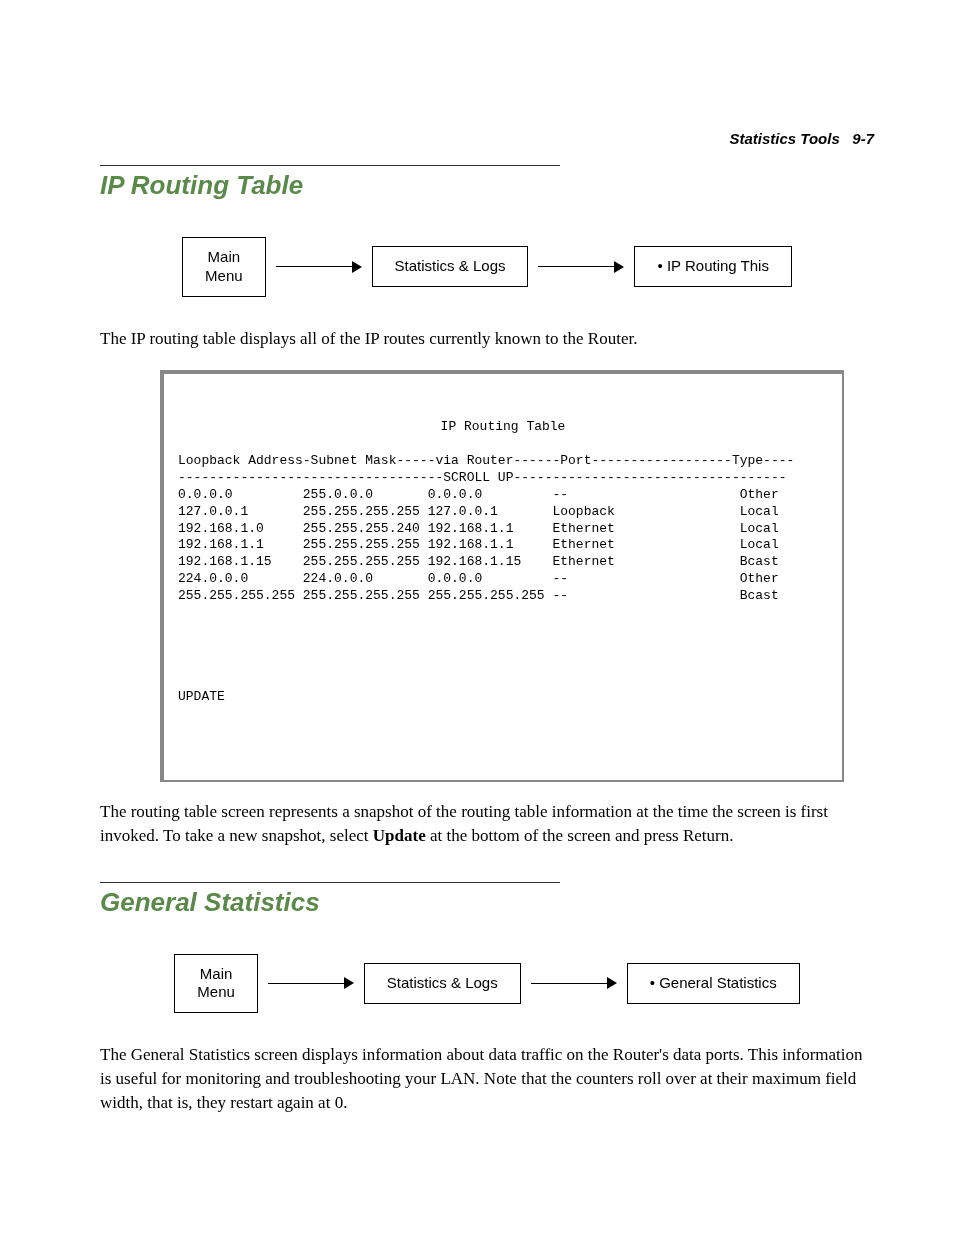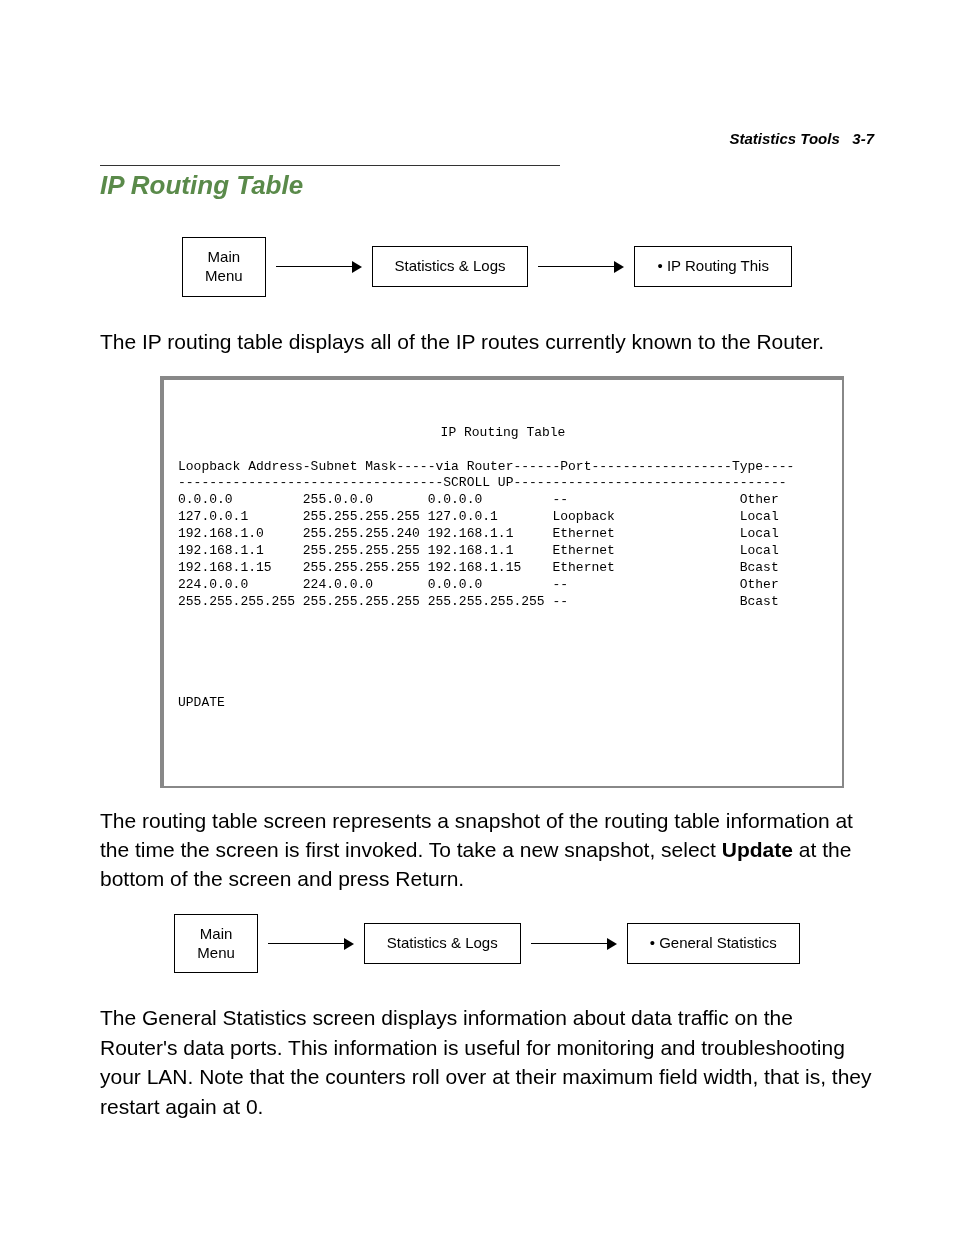--- a/index.html
+++ b/index.html
@@ -56,23 +56,24 @@
     height: 1px;
     background: #000;
   }
   .nav-arrow .head {
     width: 0; height: 0;
     border-top: 6px solid transparent;
     border-bottom: 6px solid transparent;
     border-left: 10px solid #000;
   }
   .body-text {
-    font-size: 21px;
+    font-size: 17px;
     line-height: 1.4;
     margin: 0 0 20px 0;
+    font-family: Liberation Serif, serif;
   }
   .terminal-wrap {
     border-top: 4px solid #888;
     border-left: 4px solid #888;
     border-right: 2px solid #888;
     border-bottom: 2px solid #888;
     margin: 0 30px 18px 60px;
     padding: 28px 14px 40px 14px;
     font-family: "Courier New", monospace;
     font-size: 13px;
@@ -83,21 +84,21 @@
   .term-title { text-align: center; }
   .bold { font-weight: bold; }
   .sect2 { margin-top: 34px; }
 </style>
 </head>
 <body>
 
 <div class="page">
 
   <div class="header-line">
-    <span>Statistics Tools</span>&nbsp;&nbsp;&nbsp;<span>3-7</span>
+    <span>Statistics Tools</span>&nbsp;&nbsp;&nbsp;<span>9-7</span>
   </div>
 
   <h2 class="section-title">IP Routing Table</h2>
 
   <div class="nav-row">
     <div class="nav-box">
       <span>Main</span><br>
       <span>Menu</span>
     </div>
     <div class="nav-arrow">
@@ -127,20 +128,21 @@
 
 
 
 <div>UPDATE</div>
   </div>
 
   <p class="body-text">
     <span>The routing table screen represents a snapshot of the routing table information at the time the screen is first invoked. To take a new snapshot, select </span><span class="bold">Update</span><span> at the bottom of the screen and press Return.</span>
   </p>
 
+  <h2 class="section-title sect2">General Statistics</h2>
 
   <div class="nav-row">
     <div class="nav-box">
       <span>Main</span><br>
       <span>Menu</span>
     </div>
     <div class="nav-arrow">
         <div class="line"></div>
         <div class="head"></div>
       </div>

